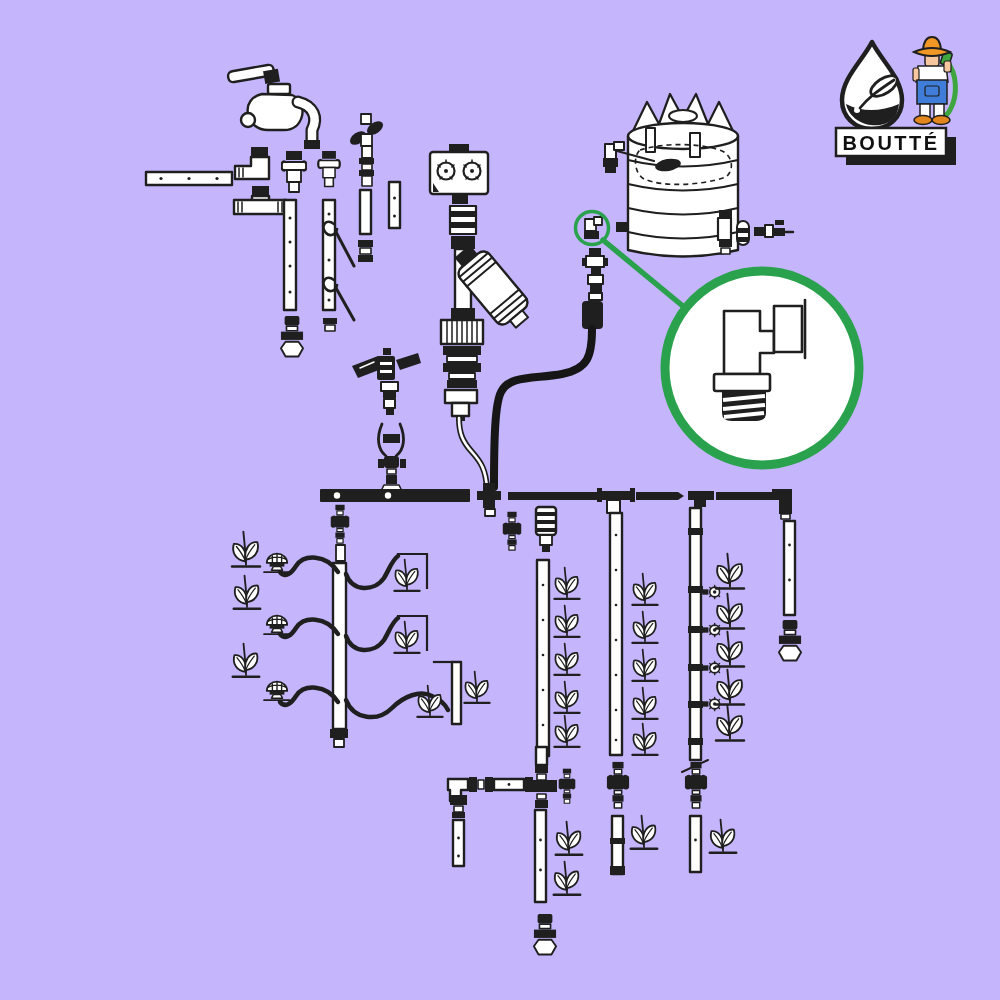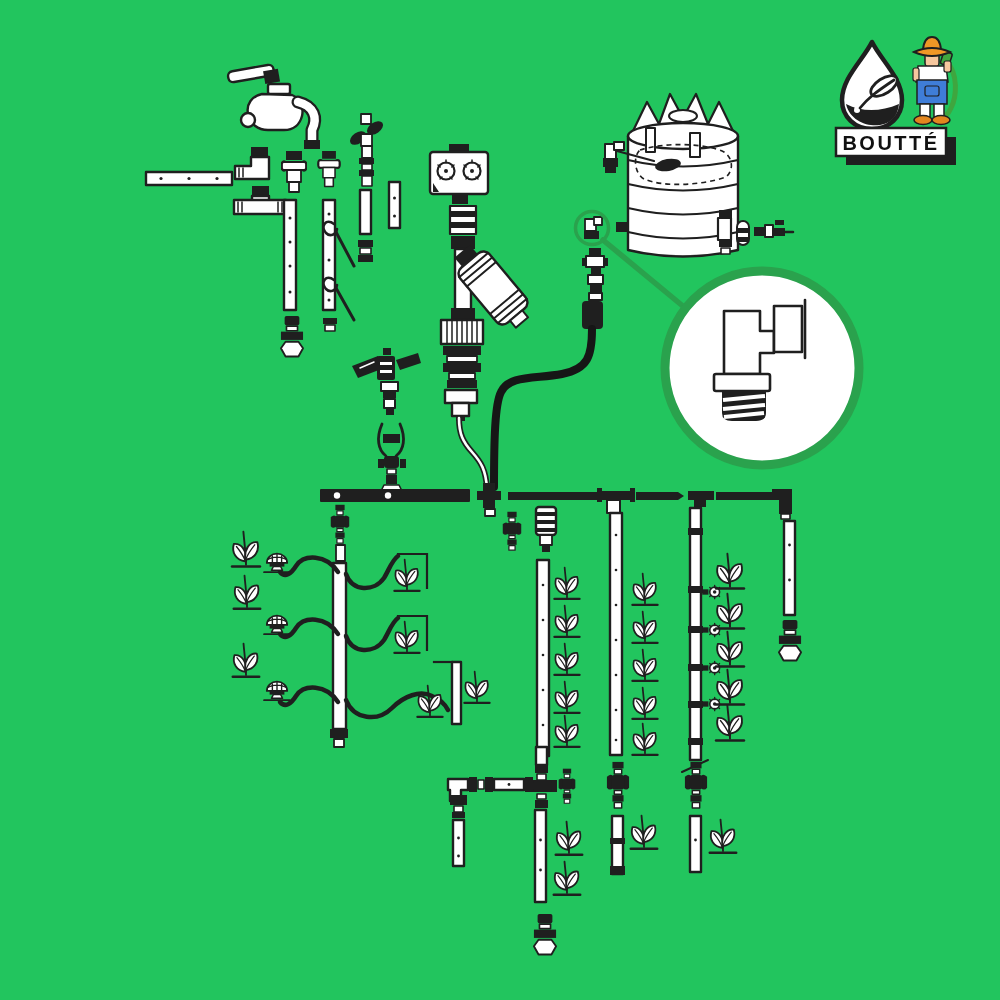--- a/index.html
+++ b/index.html
@@ -1,16 +1,16 @@
 <!DOCTYPE html>
 <html><head>
 <meta charset="utf-8">
 <style>
   html,body{margin:0;padding:0;background:#ffffff}
-  .stage{width:1000px;height:1000px;position:relative;background:#22c55e;overflow:hidden;
+  .stage{width:1000px;height:1000px;position:relative;background:#c4b5fd;overflow:hidden;
          font-family:"Liberation Sans",sans-serif}
   svg{display:block}
   .fw{fill:#fff;stroke:#1f1f1f;stroke-width:2.4;stroke-linejoin:round}
   .fb{fill:#1f1f1f;stroke:none}
   .ln{fill:none;stroke:#1f1f1f;stroke-width:2.4;stroke-linecap:round;stroke-linejoin:round}
   .thin{stroke-width:1.5}
   .tube{fill:none;stroke:#161616;stroke-width:8;stroke-linecap:round}
   .stube{fill:none;stroke:#1f1f1f;stroke-width:4.5;stroke-linecap:round}
   .corner{fill:none;stroke:#1f1f1f;stroke-width:2.2;stroke-linecap:square}
   .dash{fill:none;stroke:#1f1f1f;stroke-width:1.6;stroke-dasharray:5 4}

